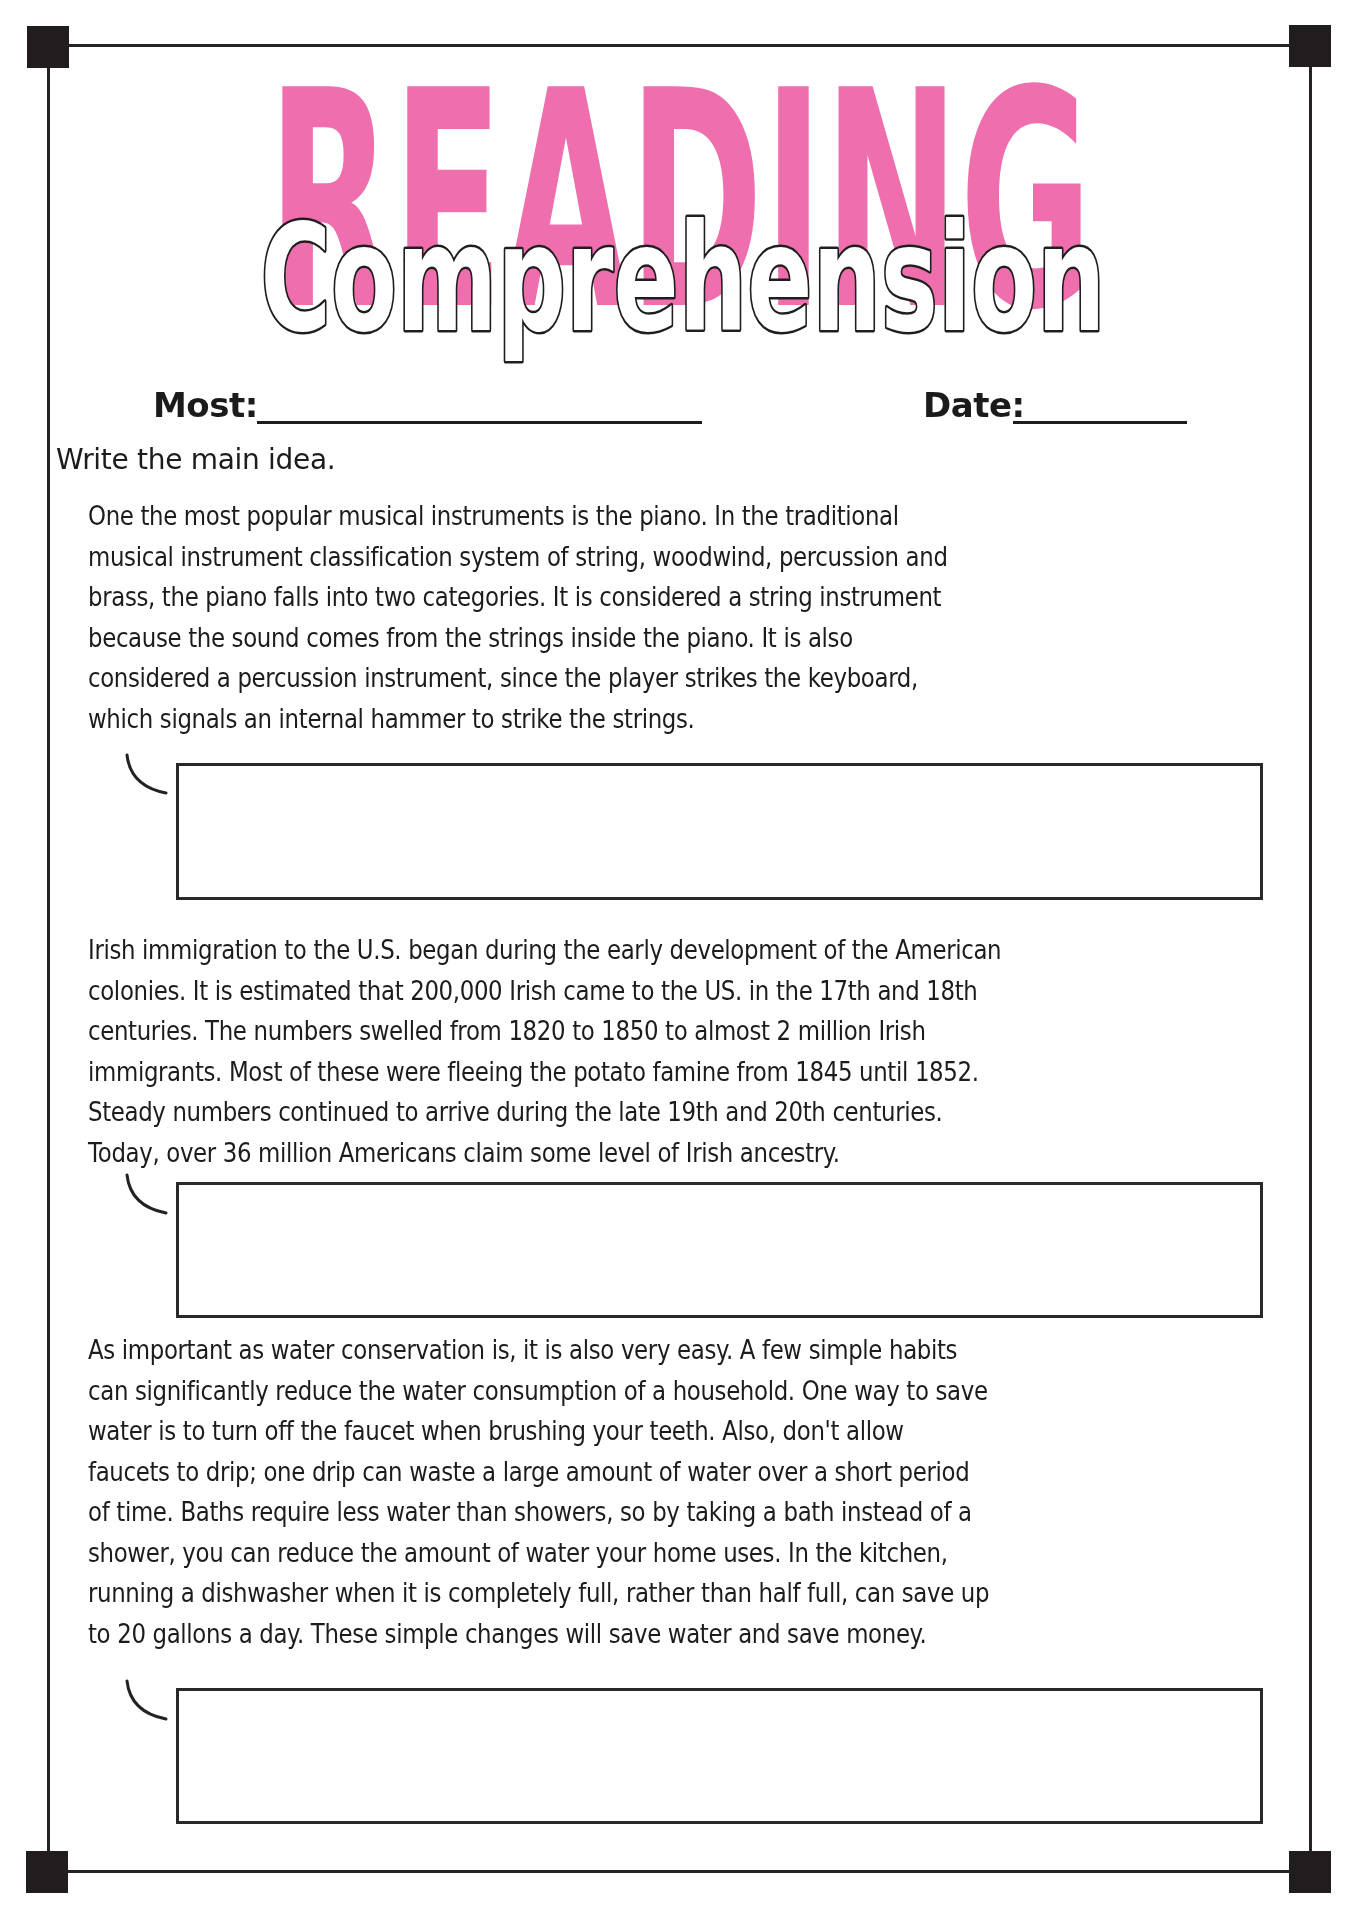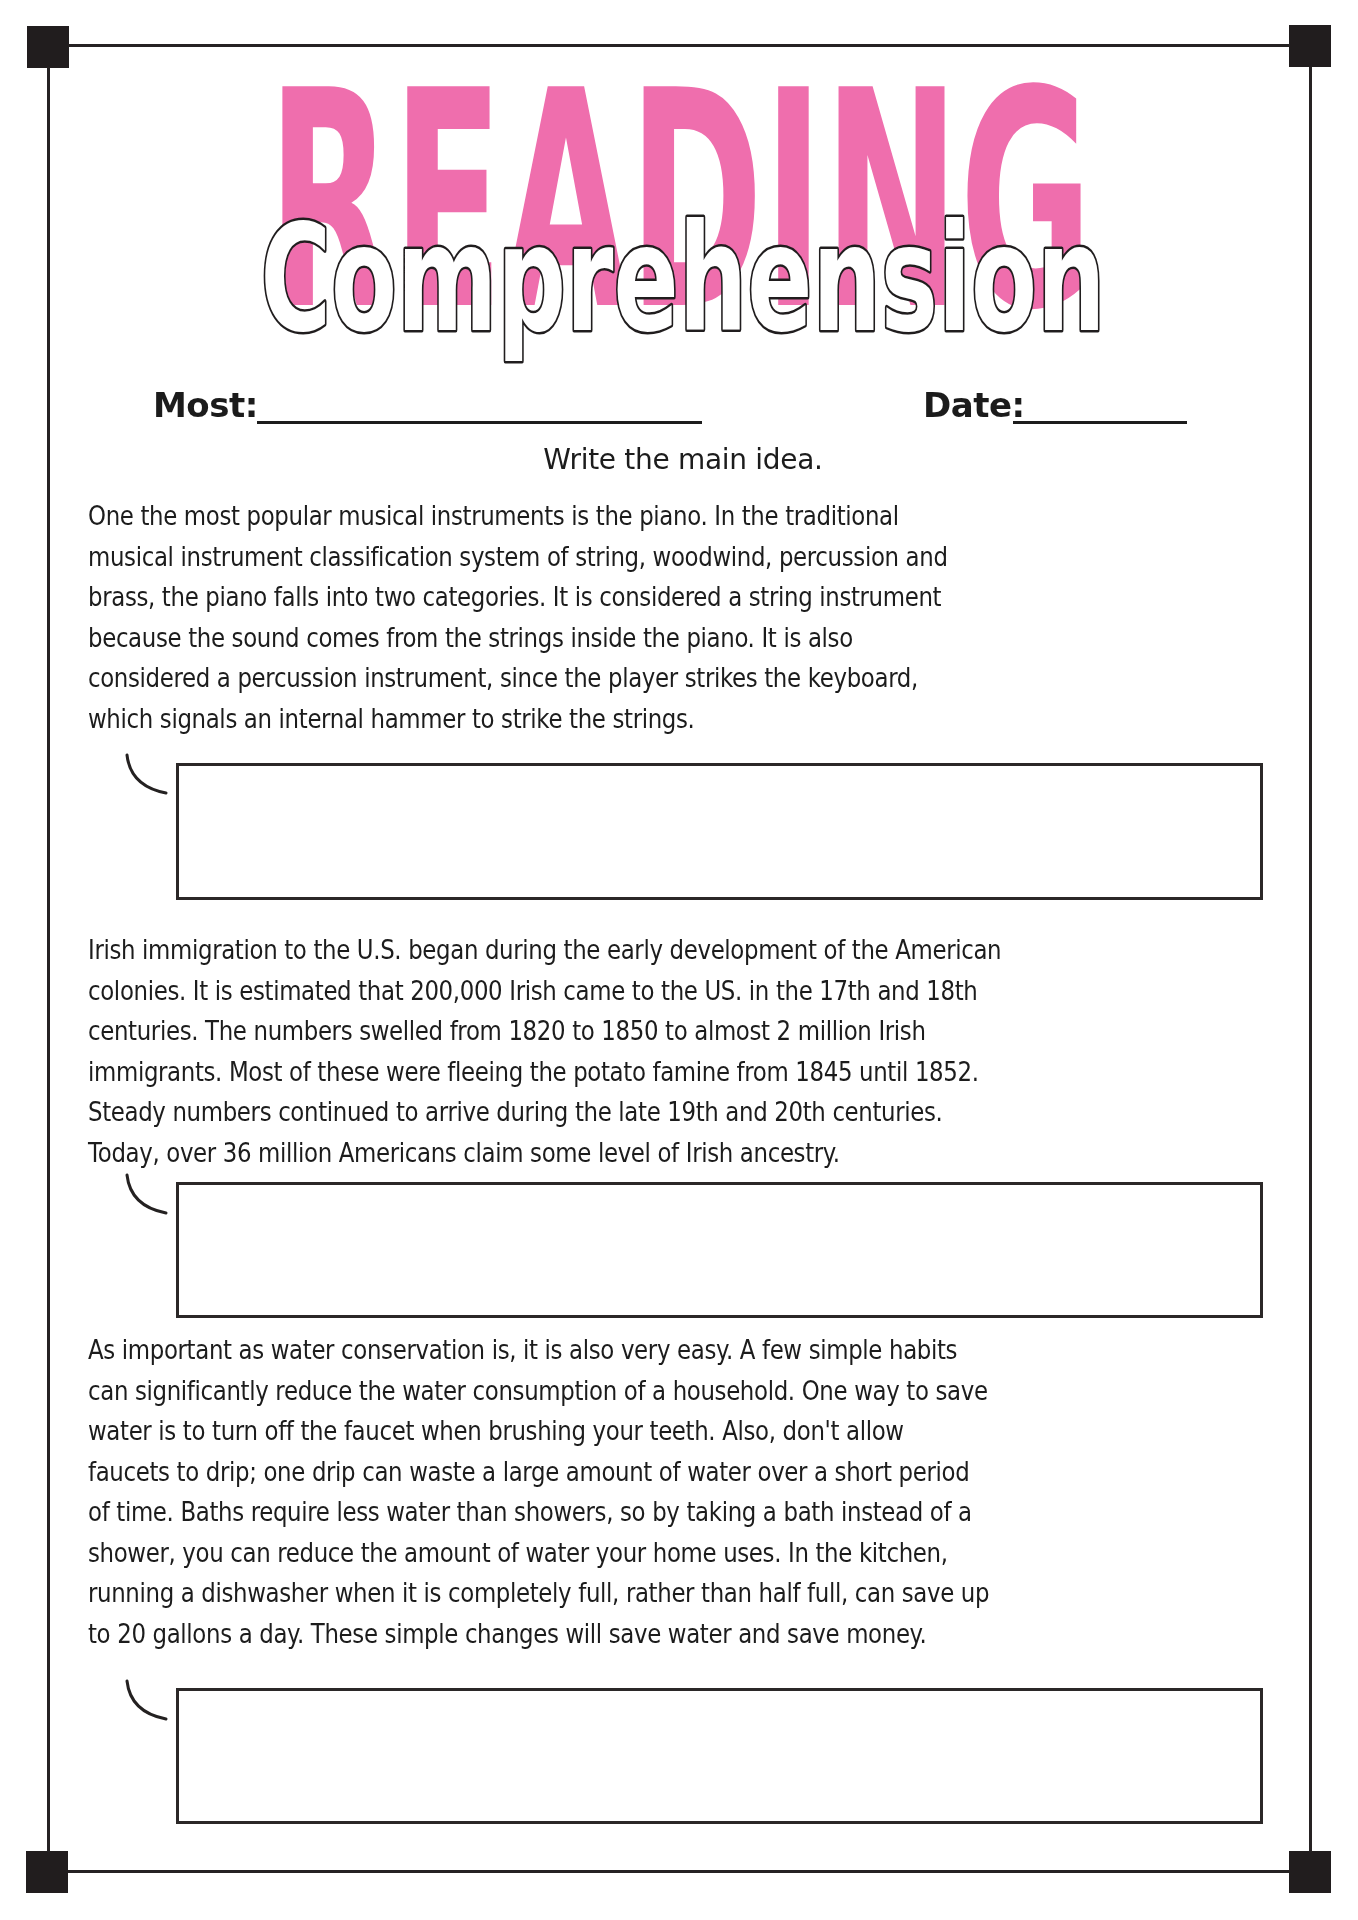--- a/index.html
+++ b/index.html
@@ -49,21 +49,20 @@
   }
   .name-label{left:153px;top:385px;}
   .date-label{left:923px;top:385px;}
   .blank-line{position:absolute;height:3px;background:#1d1d1d;}
   .name-line{left:257px;top:421px;width:445px;}
   .date-line{left:1013px;top:421px;width:174px;}
   
   .instruction{
     position:absolute;
     left:56px;top:443px;width:1254px;
-    text-align:center;
     font-size:28px;
     letter-spacing:-0.3px;
     color:#1c1c1c;
   }
   
   .passage{
     position:absolute;
     left:88px;
     font-size:26px;
     line-height:40.5px;

